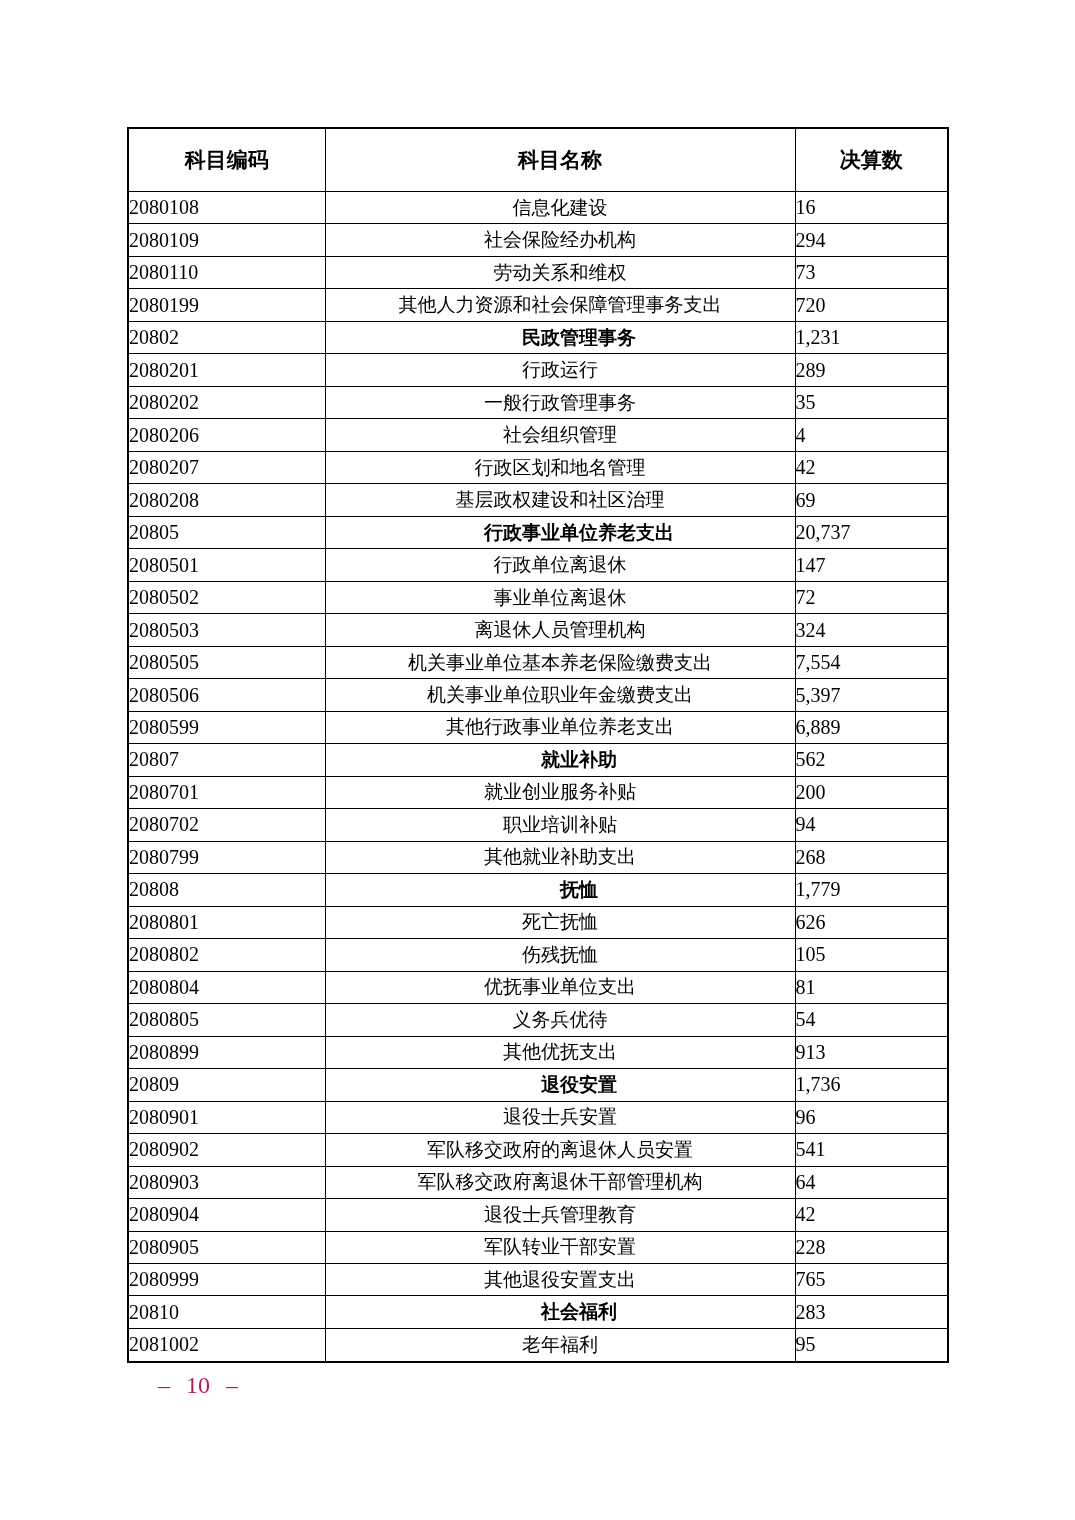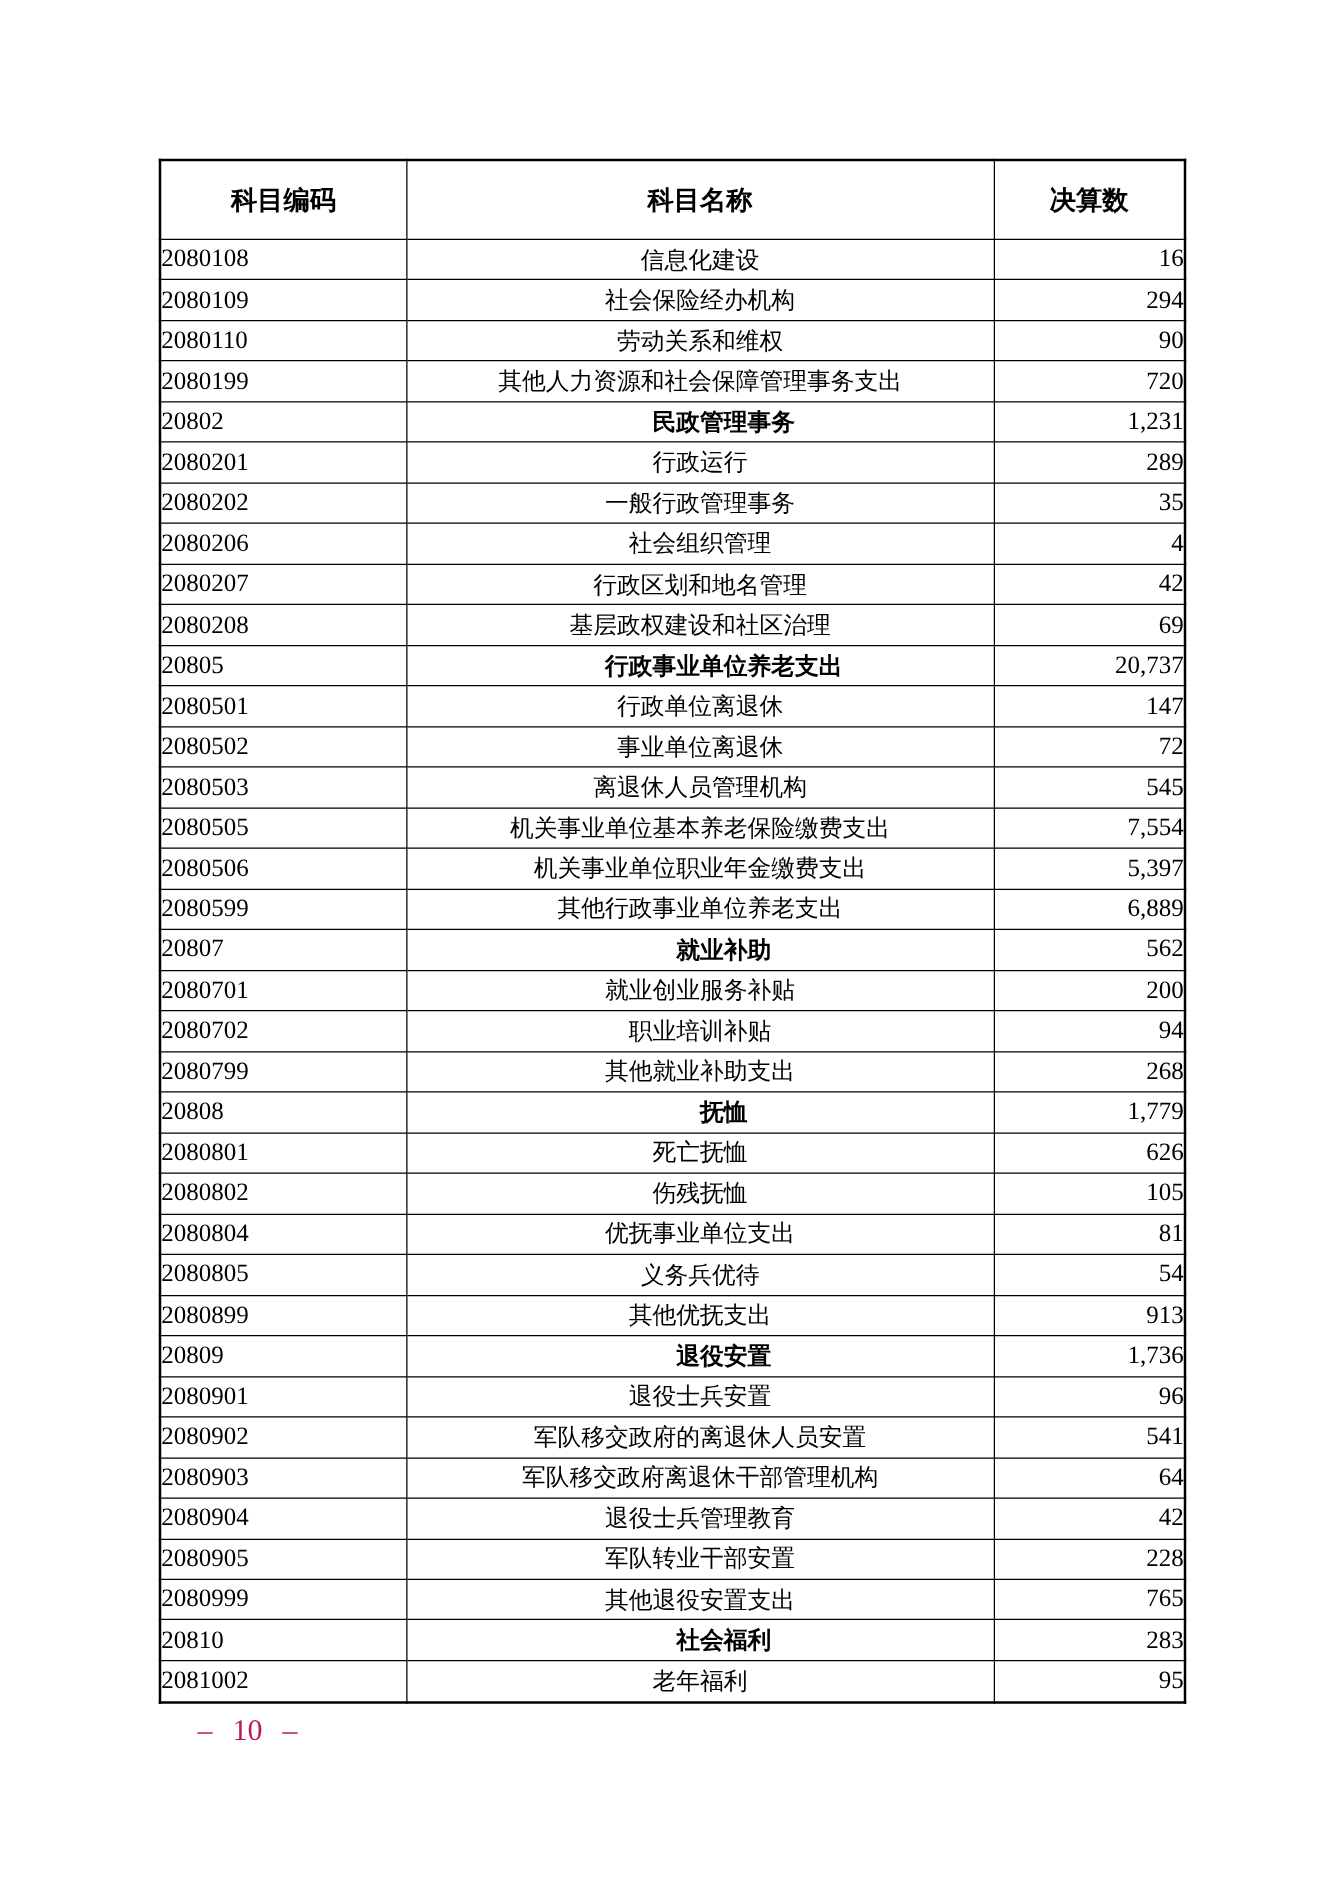--- a/index.html
+++ b/index.html
@@ -51,21 +51,21 @@
     text-align: center;
     padding-left: 57px;
   }
   tr.category td.name-cell {
     font-weight: bold;
     padding-left: 38px;
   }
   td.value-cell {
     padding-right: 7px;
     font-size: 20px;
-    text-align: right;
+    text-align: left;
   }
   .page-footer {
     position: absolute;
     left: 158px;
     top: 1372px;
     font-size: 24px;
     word-spacing: 10px;
     color: #be185d;
   }
 </style>
@@ -94,21 +94,21 @@
       <td class="value-cell">16</td>
     </tr>
         <tr>
       <td class="code-cell">2080109</td>
       <td class="name-cell">社会保险经办机构</td>
       <td class="value-cell">294</td>
     </tr>
         <tr>
       <td class="code-cell">2080110</td>
       <td class="name-cell">劳动关系和维权</td>
-      <td class="value-cell">90</td>
+      <td class="value-cell">73</td>
     </tr>
         <tr>
       <td class="code-cell">2080199</td>
       <td class="name-cell">其他人力资源和社会保障管理事务支出</td>
       <td class="value-cell">720</td>
     </tr>
         <tr class="category">
       <td class="code-cell">20802</td>
       <td class="name-cell">民政管理事务</td>
       <td class="value-cell">1,231</td>
@@ -149,21 +149,21 @@
       <td class="value-cell">147</td>
     </tr>
         <tr>
       <td class="code-cell">2080502</td>
       <td class="name-cell">事业单位离退休</td>
       <td class="value-cell">72</td>
     </tr>
         <tr>
       <td class="code-cell">2080503</td>
       <td class="name-cell">离退休人员管理机构</td>
-      <td class="value-cell">545</td>
+      <td class="value-cell">324</td>
     </tr>
         <tr>
       <td class="code-cell">2080505</td>
       <td class="name-cell">机关事业单位基本养老保险缴费支出</td>
       <td class="value-cell">7,554</td>
     </tr>
         <tr>
       <td class="code-cell">2080506</td>
       <td class="name-cell">机关事业单位职业年金缴费支出</td>
       <td class="value-cell">5,397</td>

